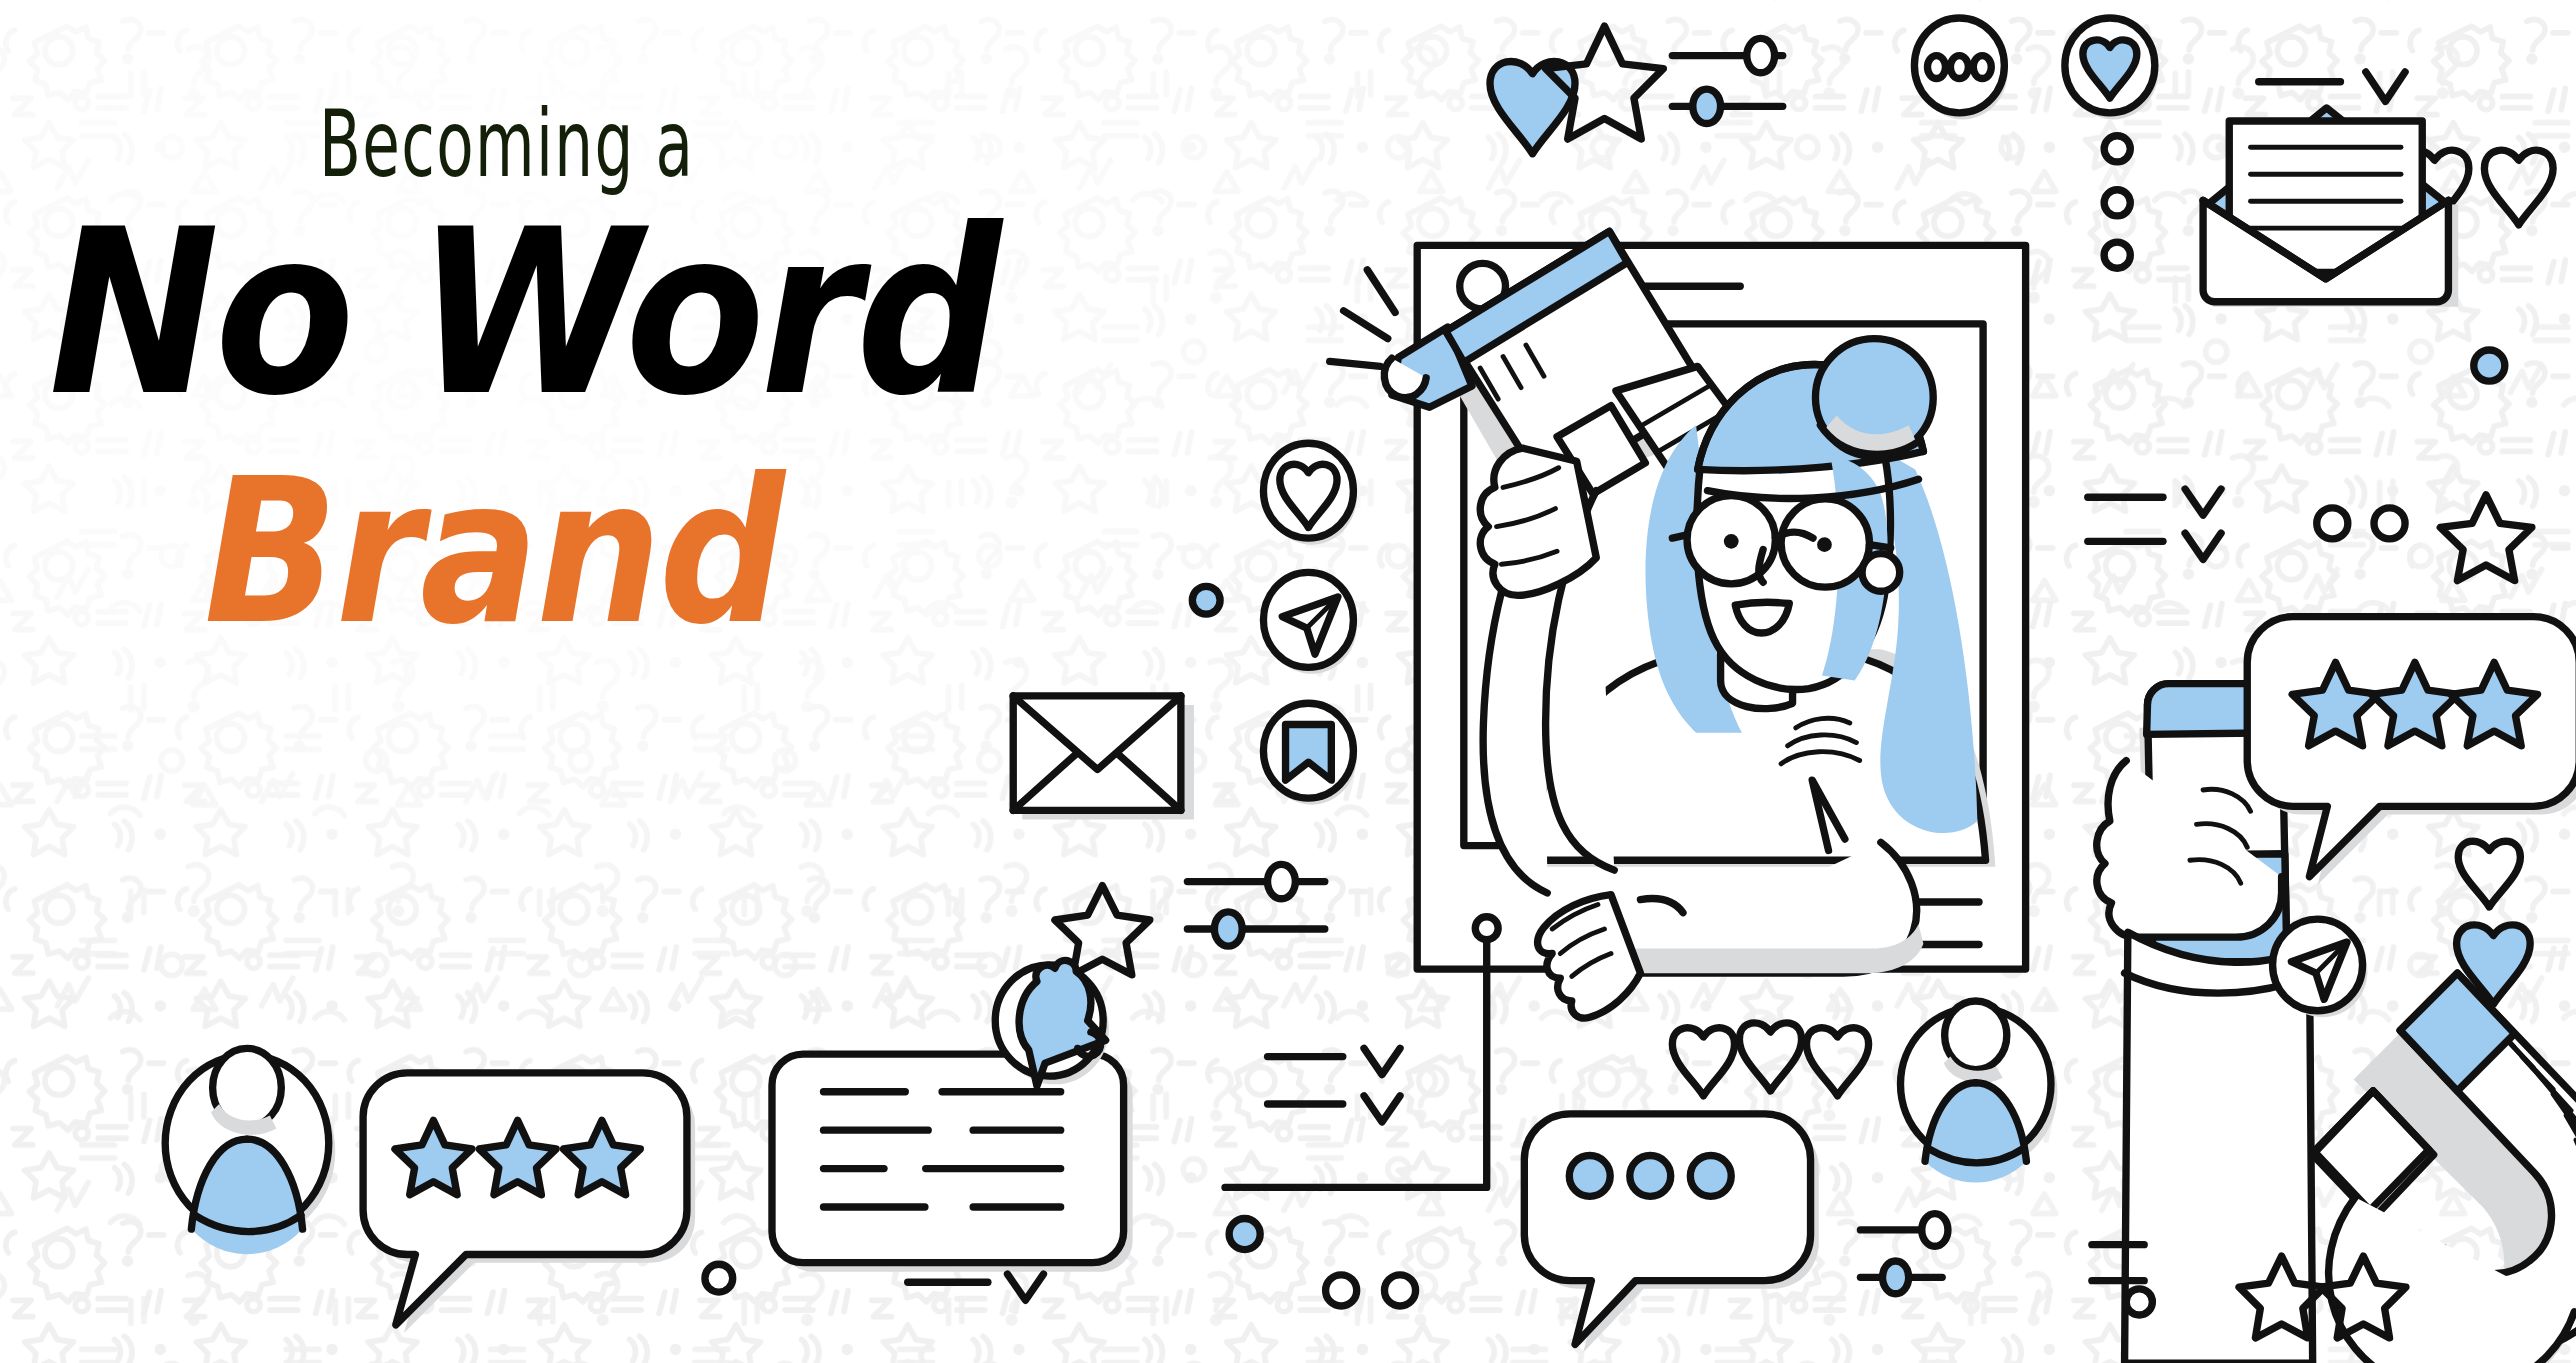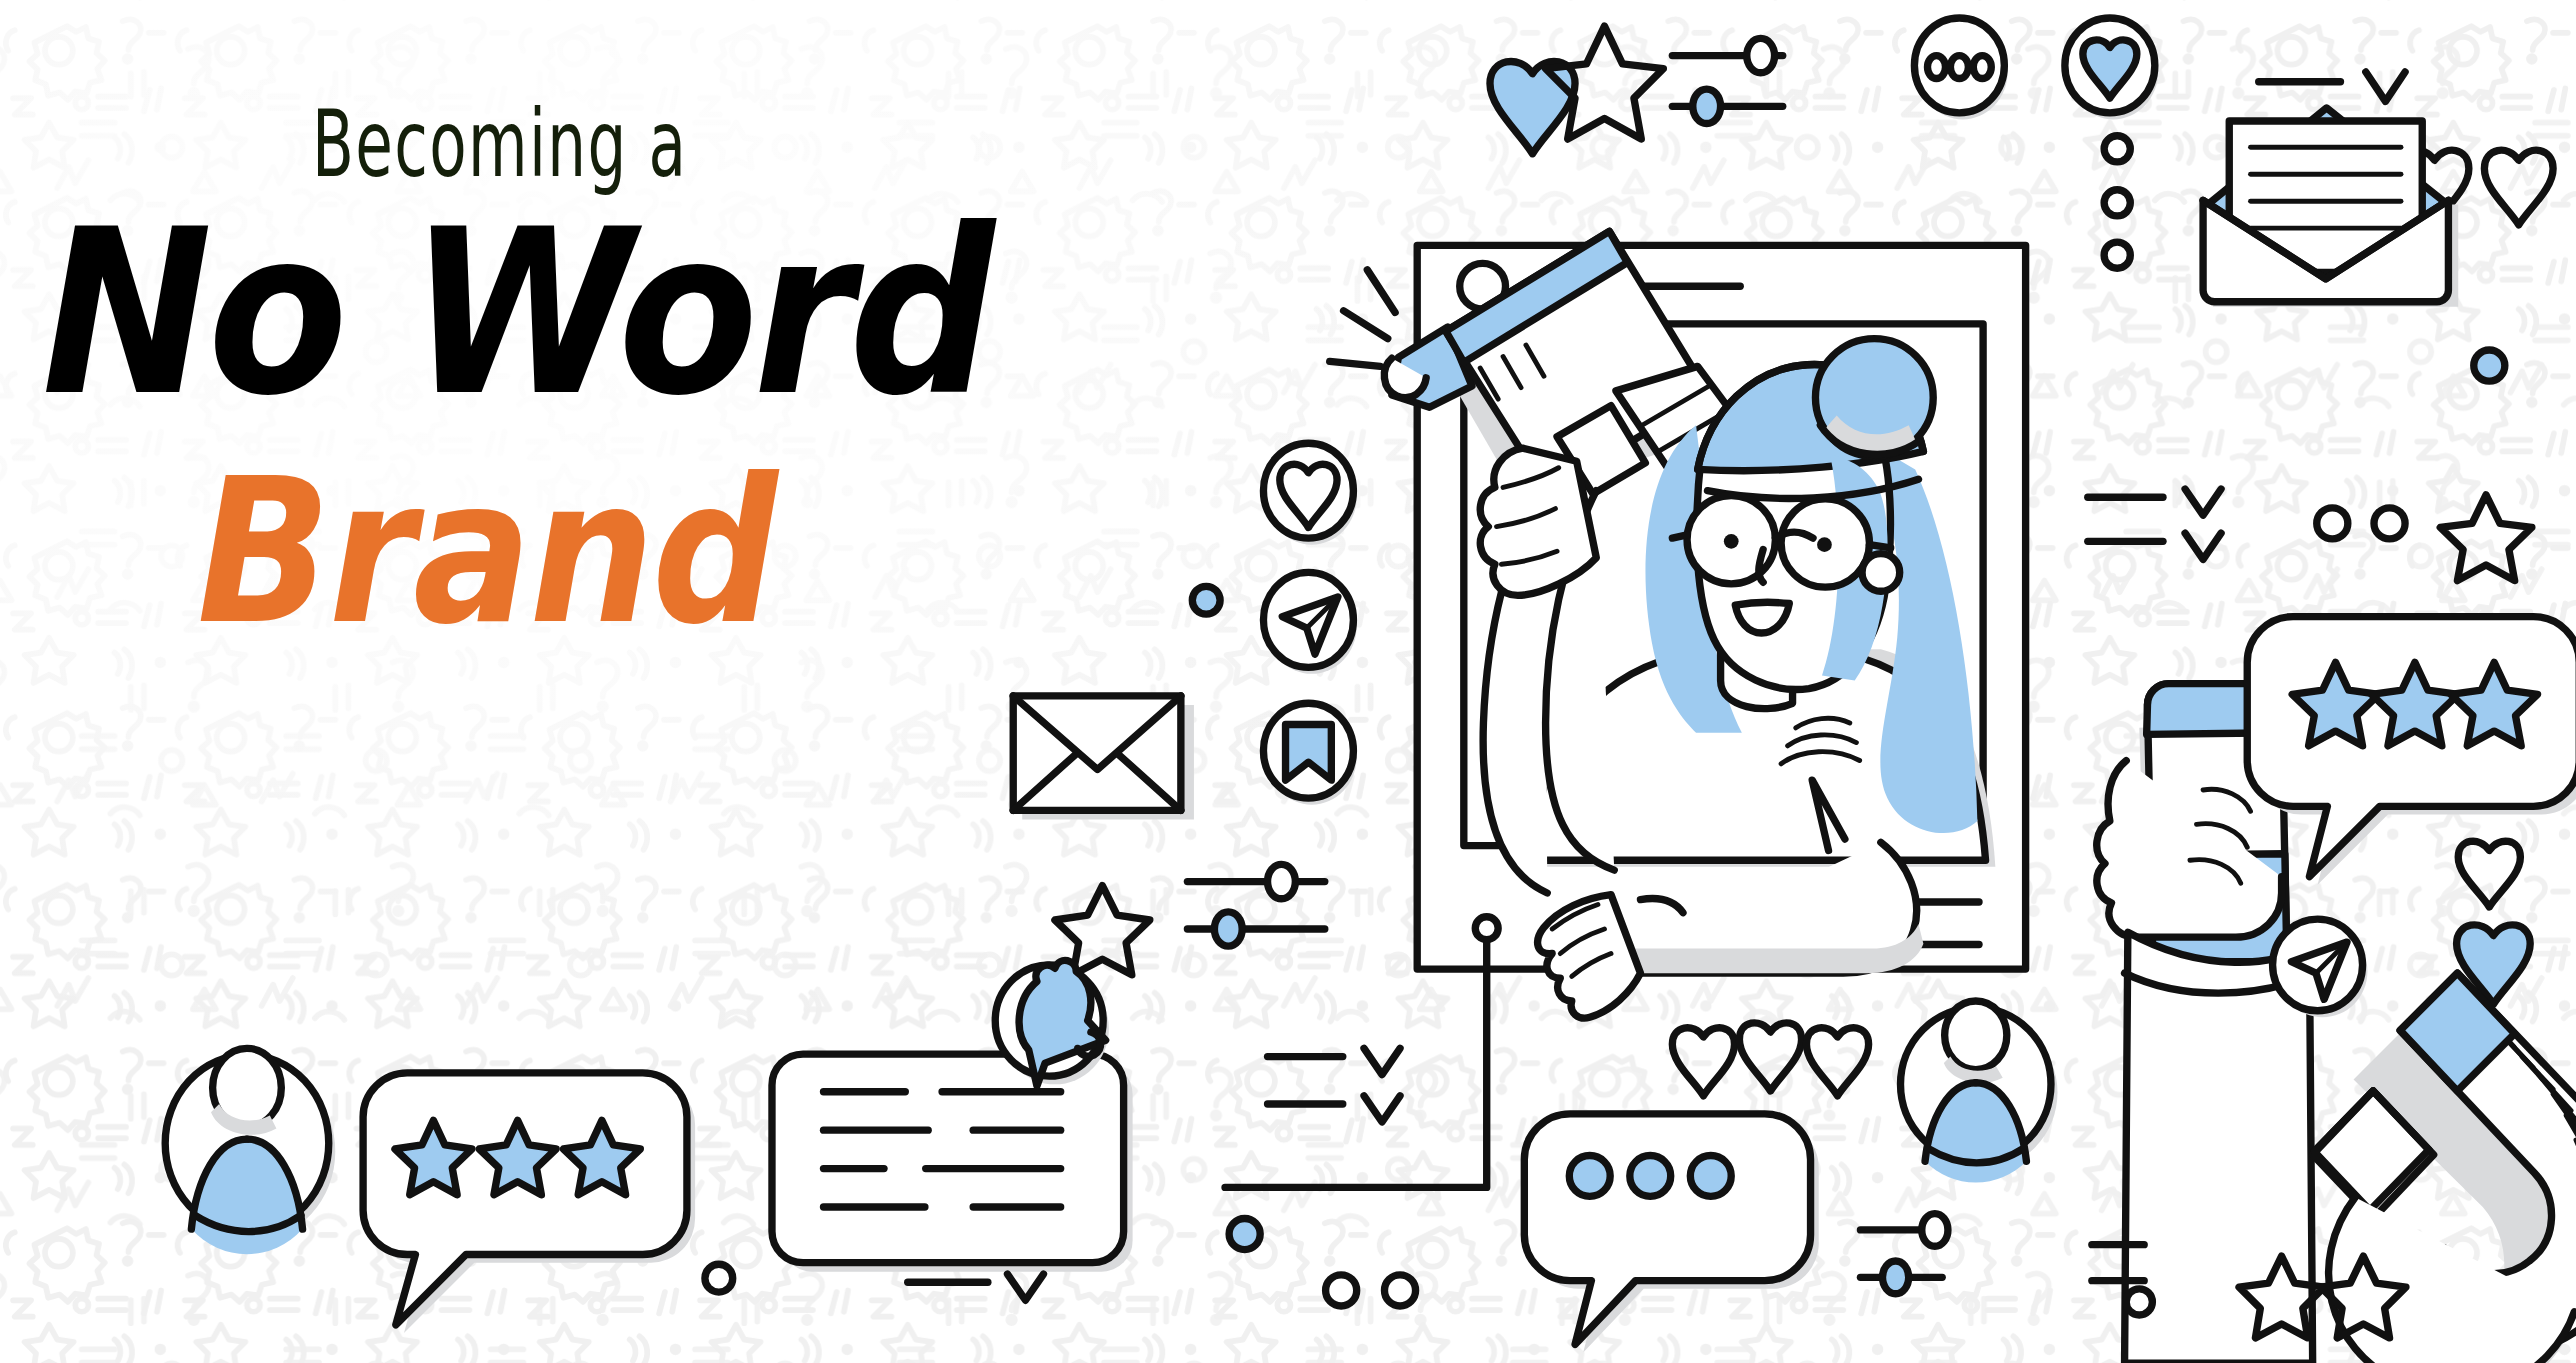--- a/index.html
+++ b/index.html
@@ -1,20 +1,20 @@
 <!DOCTYPE html>
 <html style="font-size:13px"><head>
 <meta charset="utf-8">
 <style>
   html,body{margin:0;padding:0;background:#fff;}
   body{font-family:"Liberation Sans",sans-serif;}
   #stage{position:relative;width:2576px;height:1363px;background:#ffffff;overflow:hidden;}
   #bgpat{position:absolute;inset:0;z-index:0;}
   #art{position:absolute;inset:0;z-index:1;}
-  #title-block{position:absolute;left:50px;top:98px;z-index:3;width:1022px;}
+  #title-block{position:absolute;left:57px;top:98px;z-index:3;width:1022px;}
   .t-eyebrow{
     font-family:"Liberation Sans Narrow","DejaVu Sans Condensed","Liberation Sans",sans-serif;
     font-size:79px;line-height:1;letter-spacing:1.6px;color:#141f0a;
     font-weight:400;transform:scaleX(0.86) scaleY(1.18);transform-origin:left top;
     margin-left:262px;
   }
   .t-main{
     font-family:"DejaVu Sans","Liberation Sans",sans-serif;
     font-size:204px;line-height:0.92;color:#000000;font-weight:700;
     font-style:italic;letter-spacing:-4.9px;margin-top:31px;margin-left:-8.2px;

